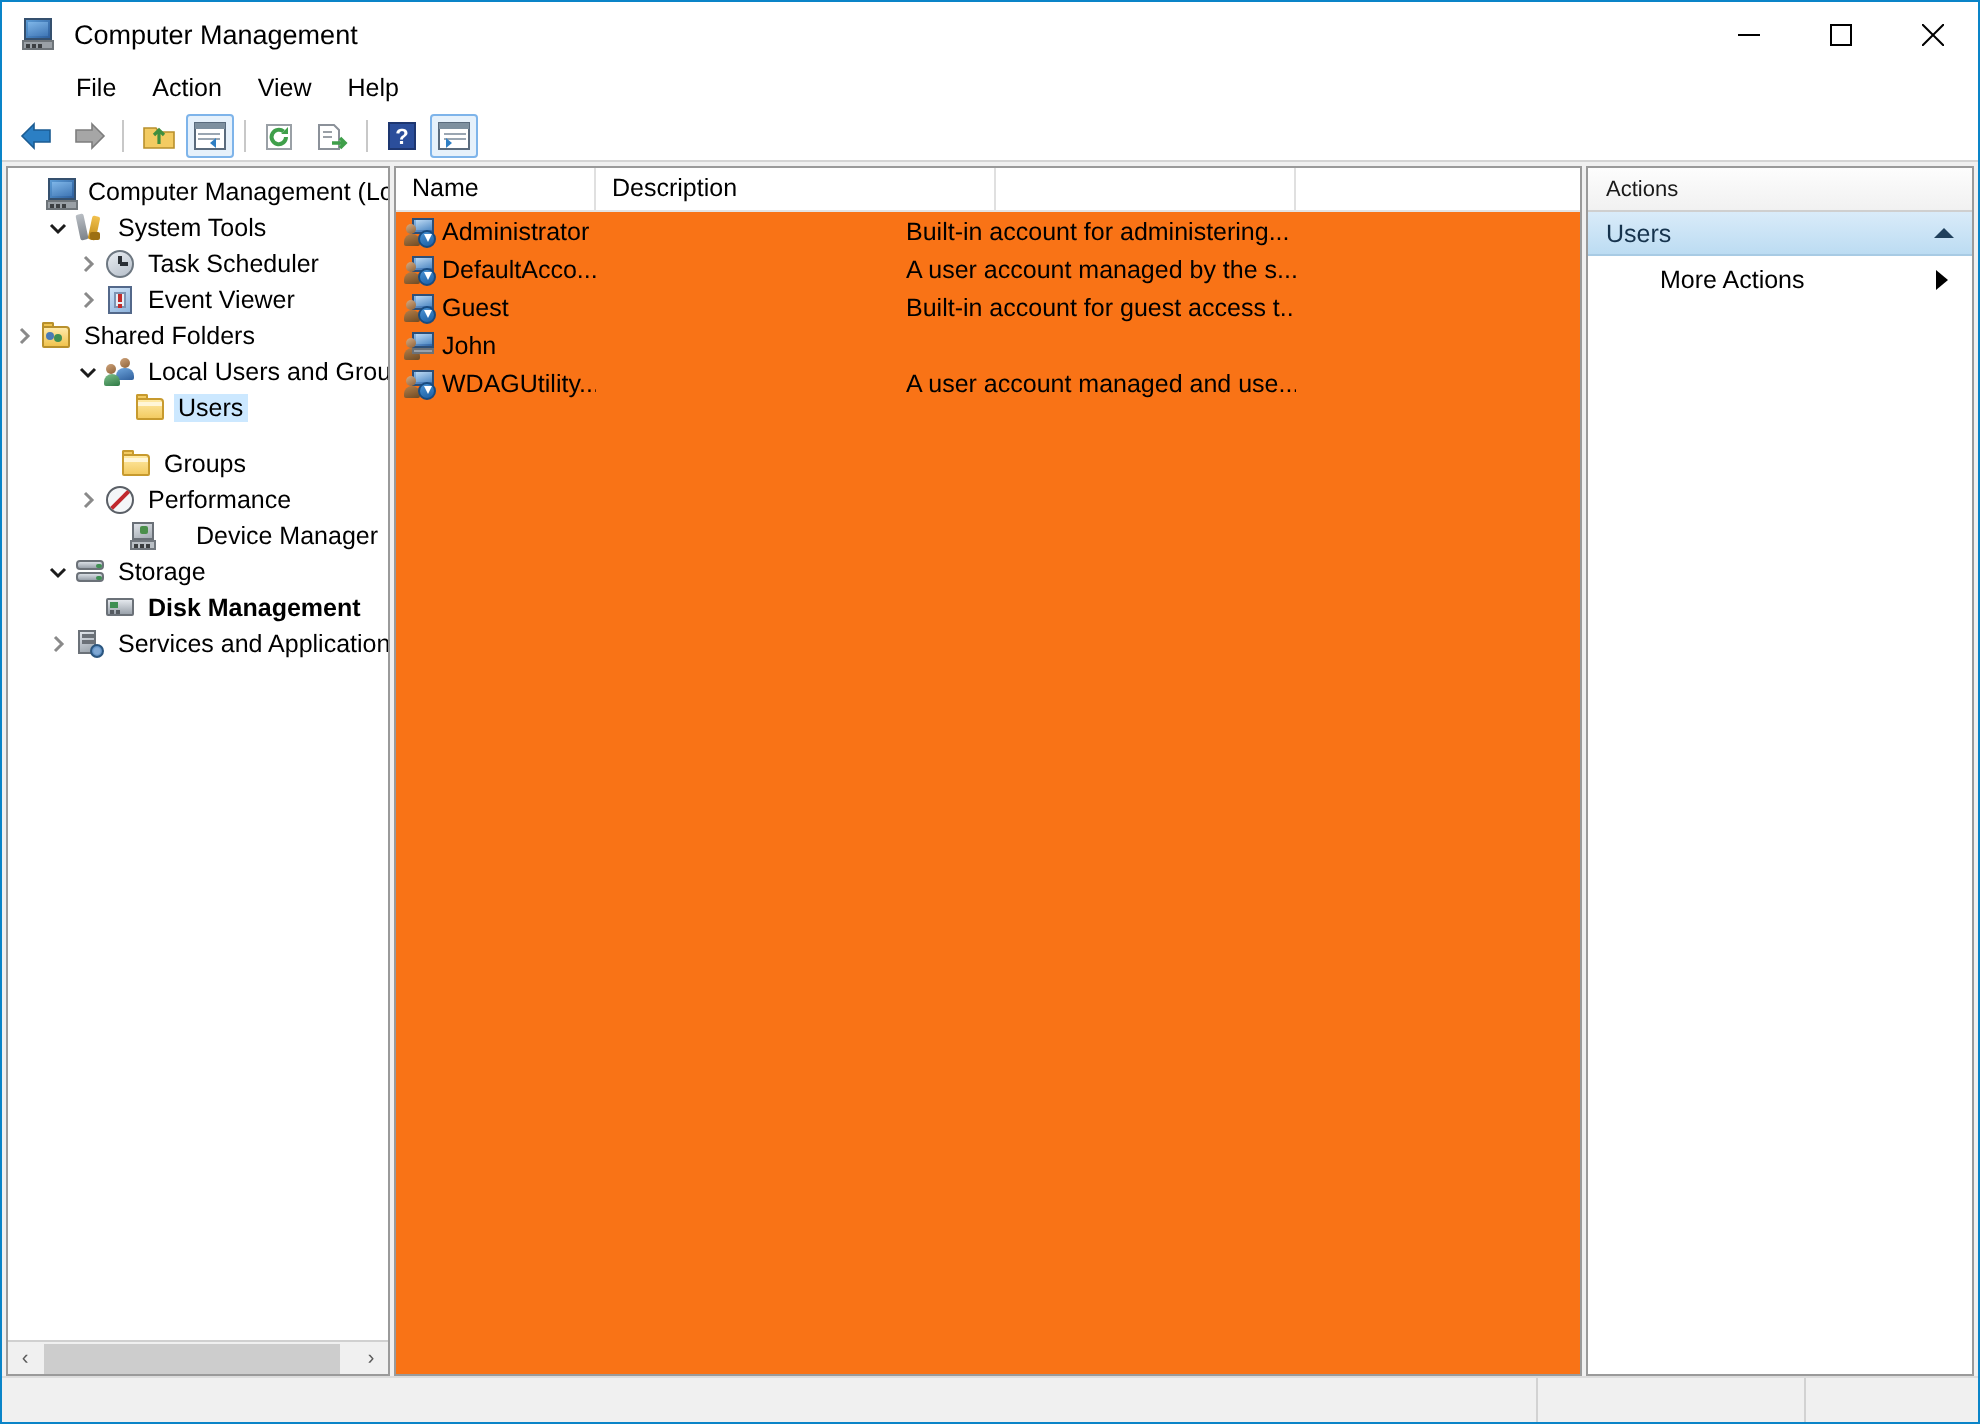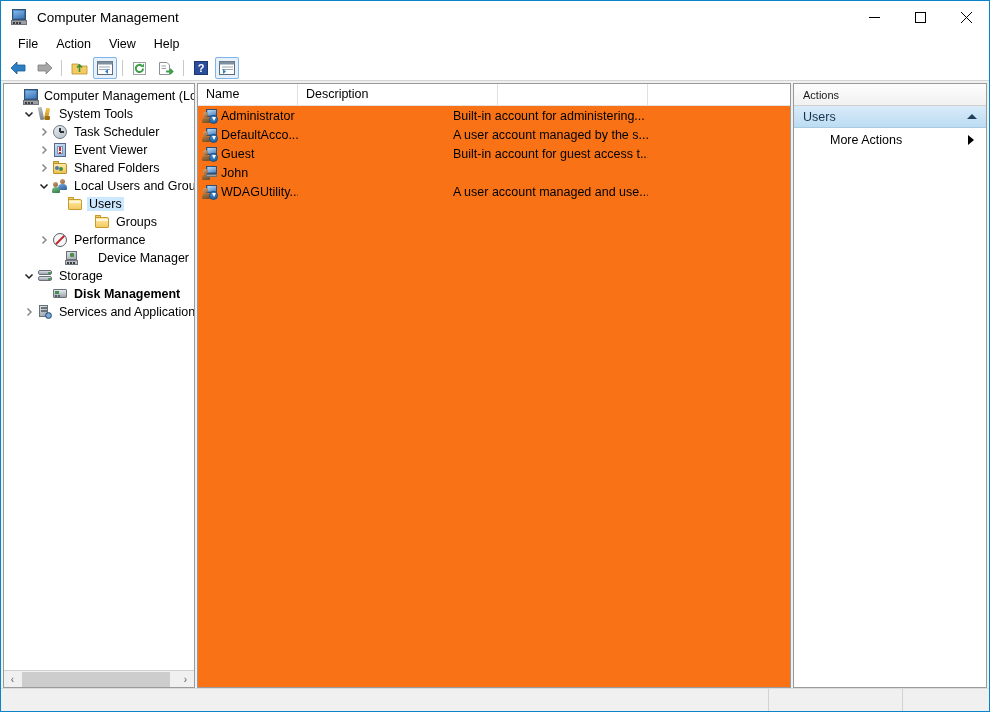--- a/index.html
+++ b/index.html
@@ -77,20 +77,21 @@
 
   
   #menubar {
     height: 23px;
     min-height: 23px;
     background: #ffffff;
     display: flex;
     align-items: center;
     padding-left: 8px;
     border-bottom: none;
+    margin-left: 20px;
   }
   .menu-item {
     font-size: 12.5px;
     color: #000000;
     padding: 2px 9px 3px 9px;
     white-space: nowrap;
   }
 
   
   #toolbar {
@@ -578,21 +579,21 @@
               </svg>
             </div>
             <div class="ticon ic-event">
               <div class="b"></div>
               <div class="i"></div>
               <div class="ex"></div>
               <div class="ed"></div>
             </div>
             <span class="tw-label">Event Viewer</span>
           </div>
-          <div class="tnode" style="padding-left: 32px;">
+          <div class="tnode" style="">
             <div class="chev">
               <svg width="10" height="10" viewBox="0 0 10 10">
                 <path d="M3.5 1.5 L7 5 L3.5 8.5" stroke="#8a8a8a" fill="none" stroke-width="1.5"></path>
               </svg>
             </div>
             <div class="ticon ic-shared">
               <div class="tab"></div>
               <div class="fo"></div>
               <div class="p1"></div>
               <div class="p2"></div>
@@ -615,21 +616,21 @@
           </div>
           <div class="tnode selected" style="padding-left: 47px;">
             <div class="chev"></div>
             <div class="ticon ic-folder">
               <div class="tab"></div>
               <div class="fo"></div>
               <div class="lip"></div>
             </div>
             <span class="tw-label">Users</span>
           </div>
-          <div class="tnode" style="padding-left: 74px;">
+          <div class="tnode" style="padding-left: 40px; margin-top: 10px;">
             <div class="chev"></div>
             <div class="ticon ic-folder">
               <div class="tab"></div>
               <div class="fo"></div>
               <div class="lip"></div>
             </div>
             <span class="tw-label">Groups</span>
           </div>
           <div class="tnode" style="padding-left: 32px;">
             <div class="chev">

